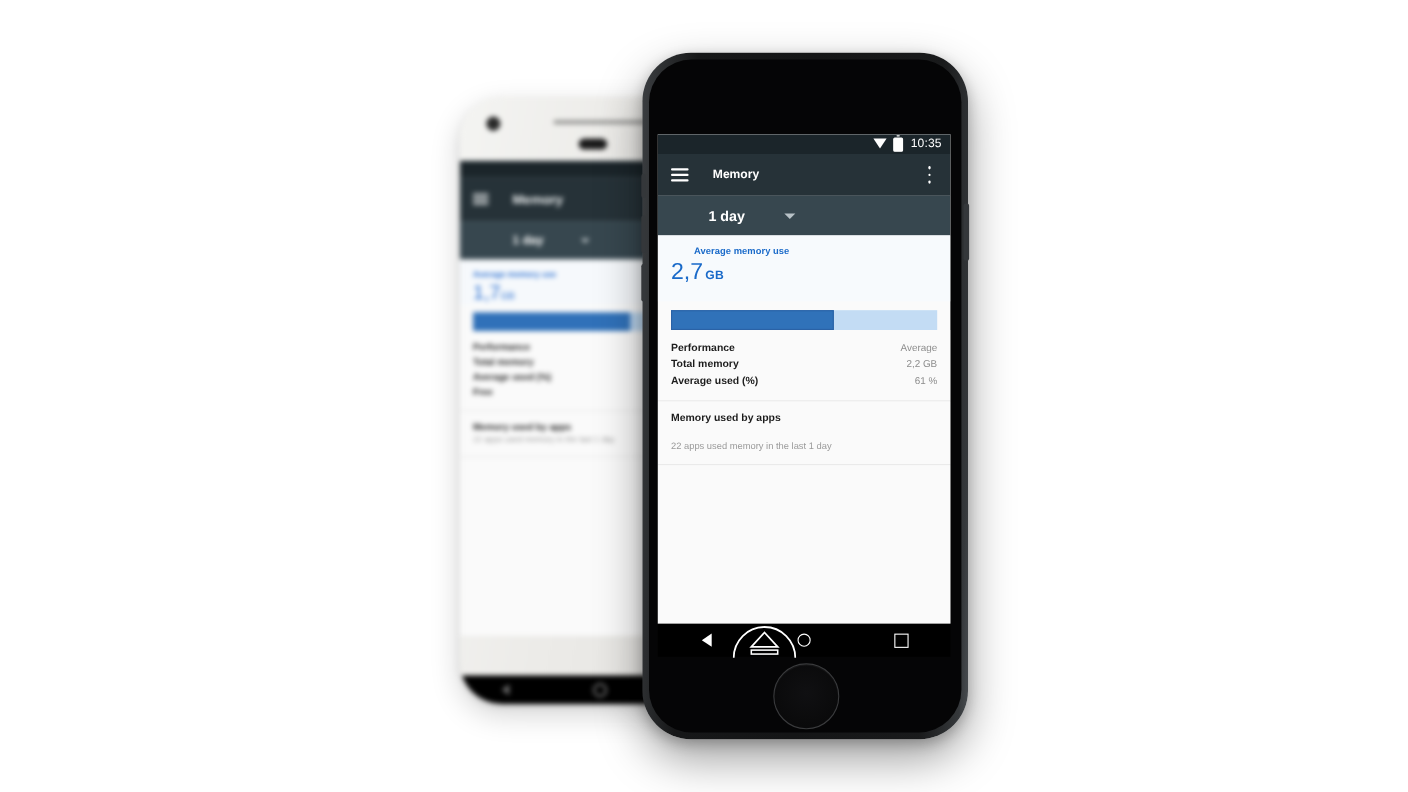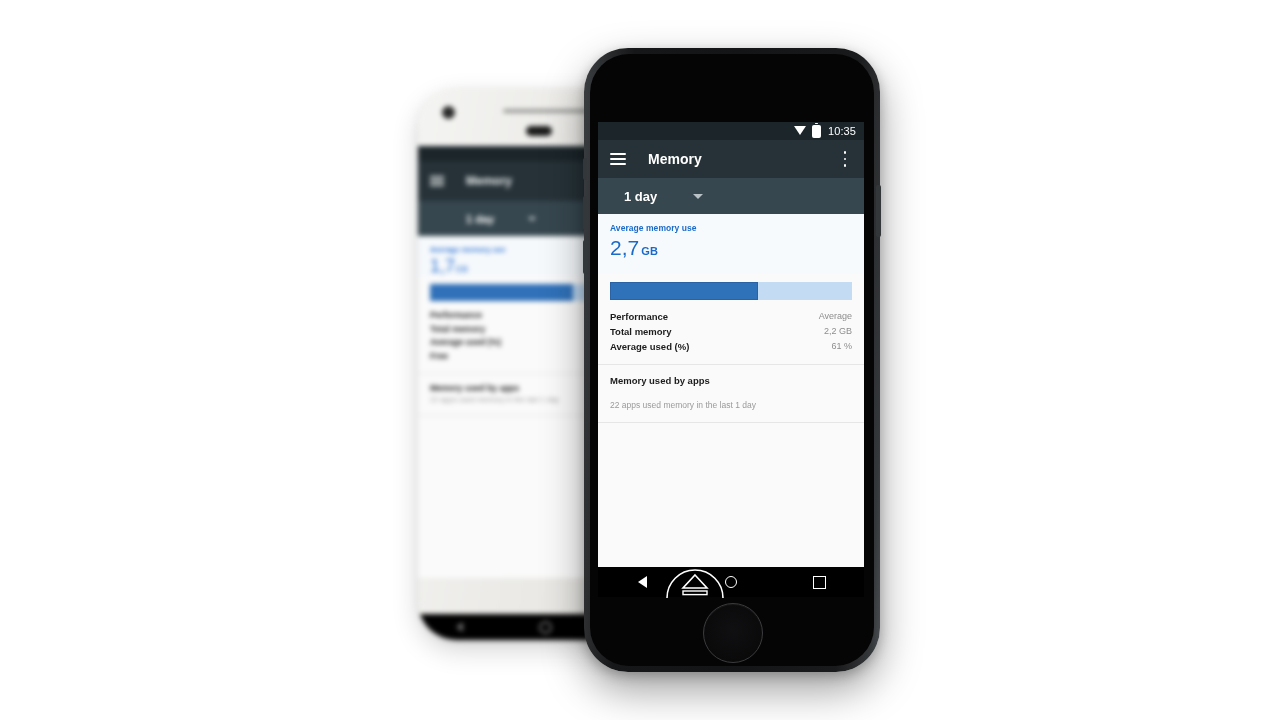--- a/index.html
+++ b/index.html
@@ -230,40 +230,40 @@
   .app-bar .hamburger {
     width: 16px; height: 12px;
     display: flex; flex-direction: column; justify-content: space-between;
     cursor: pointer;
   }
   .app-bar .hamburger i {
     display: block; height: 2px; background: #ffffff; border-radius: 1px;
   }
   .app-bar .app-title {
     color: #ffffff;
-    font-size: 14px;
+    font-size: 11px;
     font-weight: bold;
     margin-left: 22px;
     flex: 1;
   }
   .app-bar .overflow {
     width: 14px; height: 16px;
     display: flex; flex-direction: column; align-items: center; justify-content: space-between;
     cursor: pointer;
   }
   .app-bar .overflow i {
     display: block; width: 2.6px; height: 2.6px; border-radius: 50%; background: #ffffff;
   }
 
   .sub-bar {
     height: 36px;
     background: #37474f;
     display: flex;
     align-items: center;
-    padding-left: 26px;
+    padding-left: 46px;
     cursor: pointer;
   }
   .sub-bar .range-label {
     color: #ffffff;
     font-size: 13px;
     font-weight: bold;
   }
   .sub-bar .caret {
     margin-left: 36px;
     width: 0; height: 0;
@@ -274,20 +274,21 @@
 
   .hero-card {
     background: #f7fafd;
     padding: 9px 12px 11px 12px;
   }
   .hero-card .hero-label {
     color: #1a6ac9;
     font-size: 8.5px;
     font-weight: bold;
     letter-spacing: 0.05px;
+    margin-left: 21px;
   }
   .hero-card .hero-value {
     color: #1a6ac9;
     font-size: 21px;
     margin-top: 3px;
     line-height: 24px;
   }
   .hero-card .hero-value .unit {
     font-size: 11px;
     font-weight: bold;

